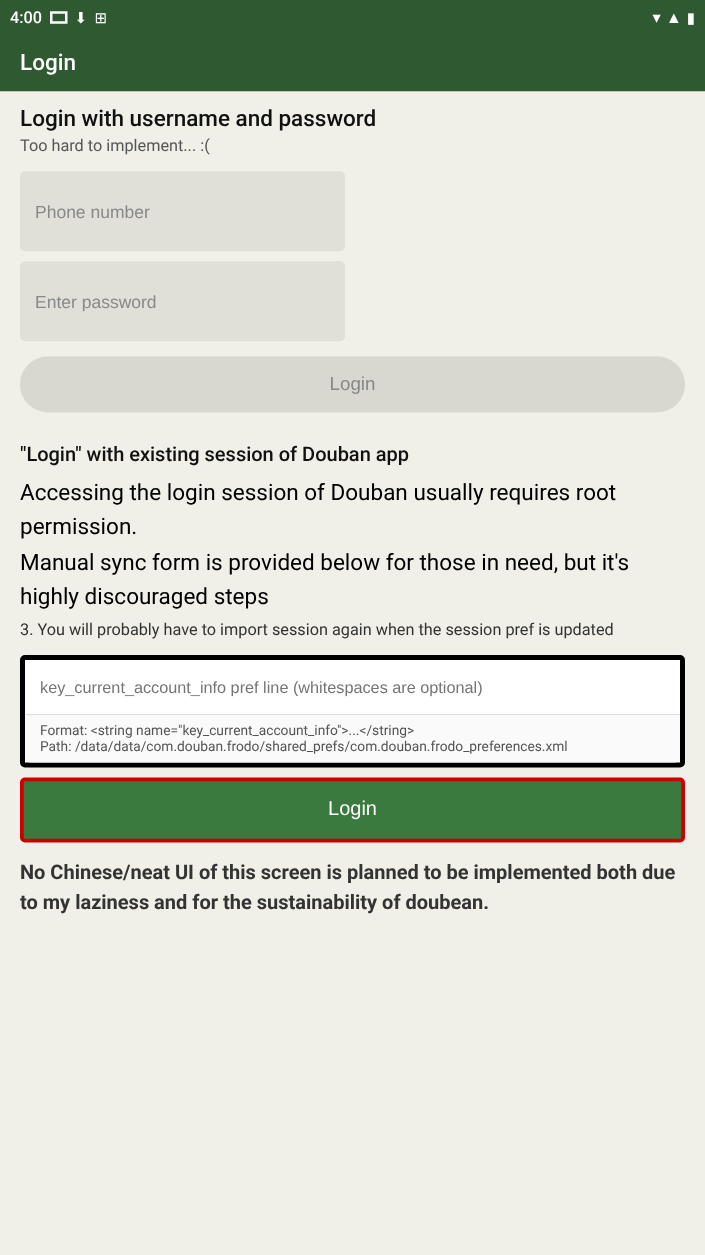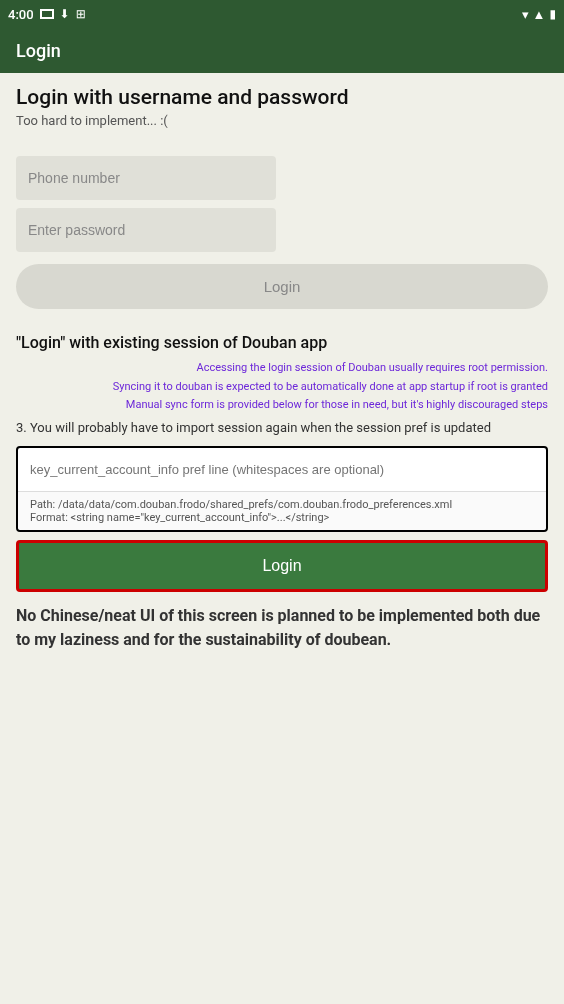--- a/index.html
+++ b/index.html
@@ -45,39 +45,39 @@
       font-size: 18px;
       font-weight: 500;
     }
 
     
     .content {
       padding: 12px 16px;
     }
 
     .section-title {
-      font-size: 21px;
+      font-size: 18px;
       font-weight: 500;
       margin-bottom: 4px;
       color: #111;
     }
 
     .section-subtitle {
       font-size: 13px;
       color: #555;
-      margin-bottom: 28px;
+      margin-bottom: 12px;
     }
 
     .input-field {
       width: 100%;
       max-width: 260px;
       background-color: #e0e0d8;
       border: none;
       border-radius: 4px;
-      padding: 14px 12px;
+      padding: 24px 12px;
       font-size: 14px;
       color: #555;
       display: block;
       margin-bottom: 8px;
       outline: none;
     }
 
     .input-field::placeholder {
       color: #888;
     }
@@ -100,37 +100,36 @@
     }
 
     .section2-title {
       font-size: 16px;
       font-weight: 500;
       margin-bottom: 8px;
       color: #111;
     }
 
     .info-text {
-      font-size: 11px;
-      color: #6d28d9;
+      font-size: 18px;
+      color: #000000;
       line-height: 1.5;
       margin-bottom: 2px;
-      text-align: right;
     }
 
     .info-list {
       font-size: 13px;
       color: #333;
       line-height: 1.6;
       margin: 4px 0 8px 0;
     }
 
     
     .session-input-wrapper {
-      border: 2px solid #000000;
+      border: 4px solid #000000;
       border-radius: 4px;
       background-color: #fff;
       margin-bottom: 8px;
     }
 
     .session-input {
       width: 100%;
       border: none;
       background: transparent;
       padding: 14px 12px;
@@ -201,32 +200,31 @@
 
     <button class="login-btn-top">
       <span>Login</span>
     </button>
   </div>
 
   <div>
     <div class="section2-title">"Login" with existing session of Douban app</div>
 
     <div class="info-text">Accessing the login session of Douban usually requires root permission.</div>
-    <div class="info-text">Syncing it to douban is expected to be automatically done at app startup if root is granted</div>
     <div class="info-text">Manual sync form is provided below for those in need, but it's highly discouraged steps</div>
 
     <div class="info-list">
       <div>3. You will probably have to import session again when the session pref is updated</div>
     </div>
 
     <div class="session-input-wrapper">
       <input type="text" class="session-input" placeholder="key_current_account_info pref line (whitespaces are optional)" style="">
       <div class="session-hint">
+        <div>Format:  &lt;string name="key_current_account_info"&gt;...&lt;/string&gt;</div>
         <div>Path: /data/data/com.douban.frodo/shared_prefs/com.douban.frodo_preferences.xml</div>
-        <div>Format:  &lt;string name="key_current_account_info"&gt;...&lt;/string&gt;</div>
       </div>
     </div>
 
     <button class="login-btn-green">
       <span>Login</span>
     </button>
 
     <div class="footer-text">No Chinese/neat UI of this screen is planned to be implemented both due to my laziness and for the sustainability of doubean.</div>
   </div>
 

